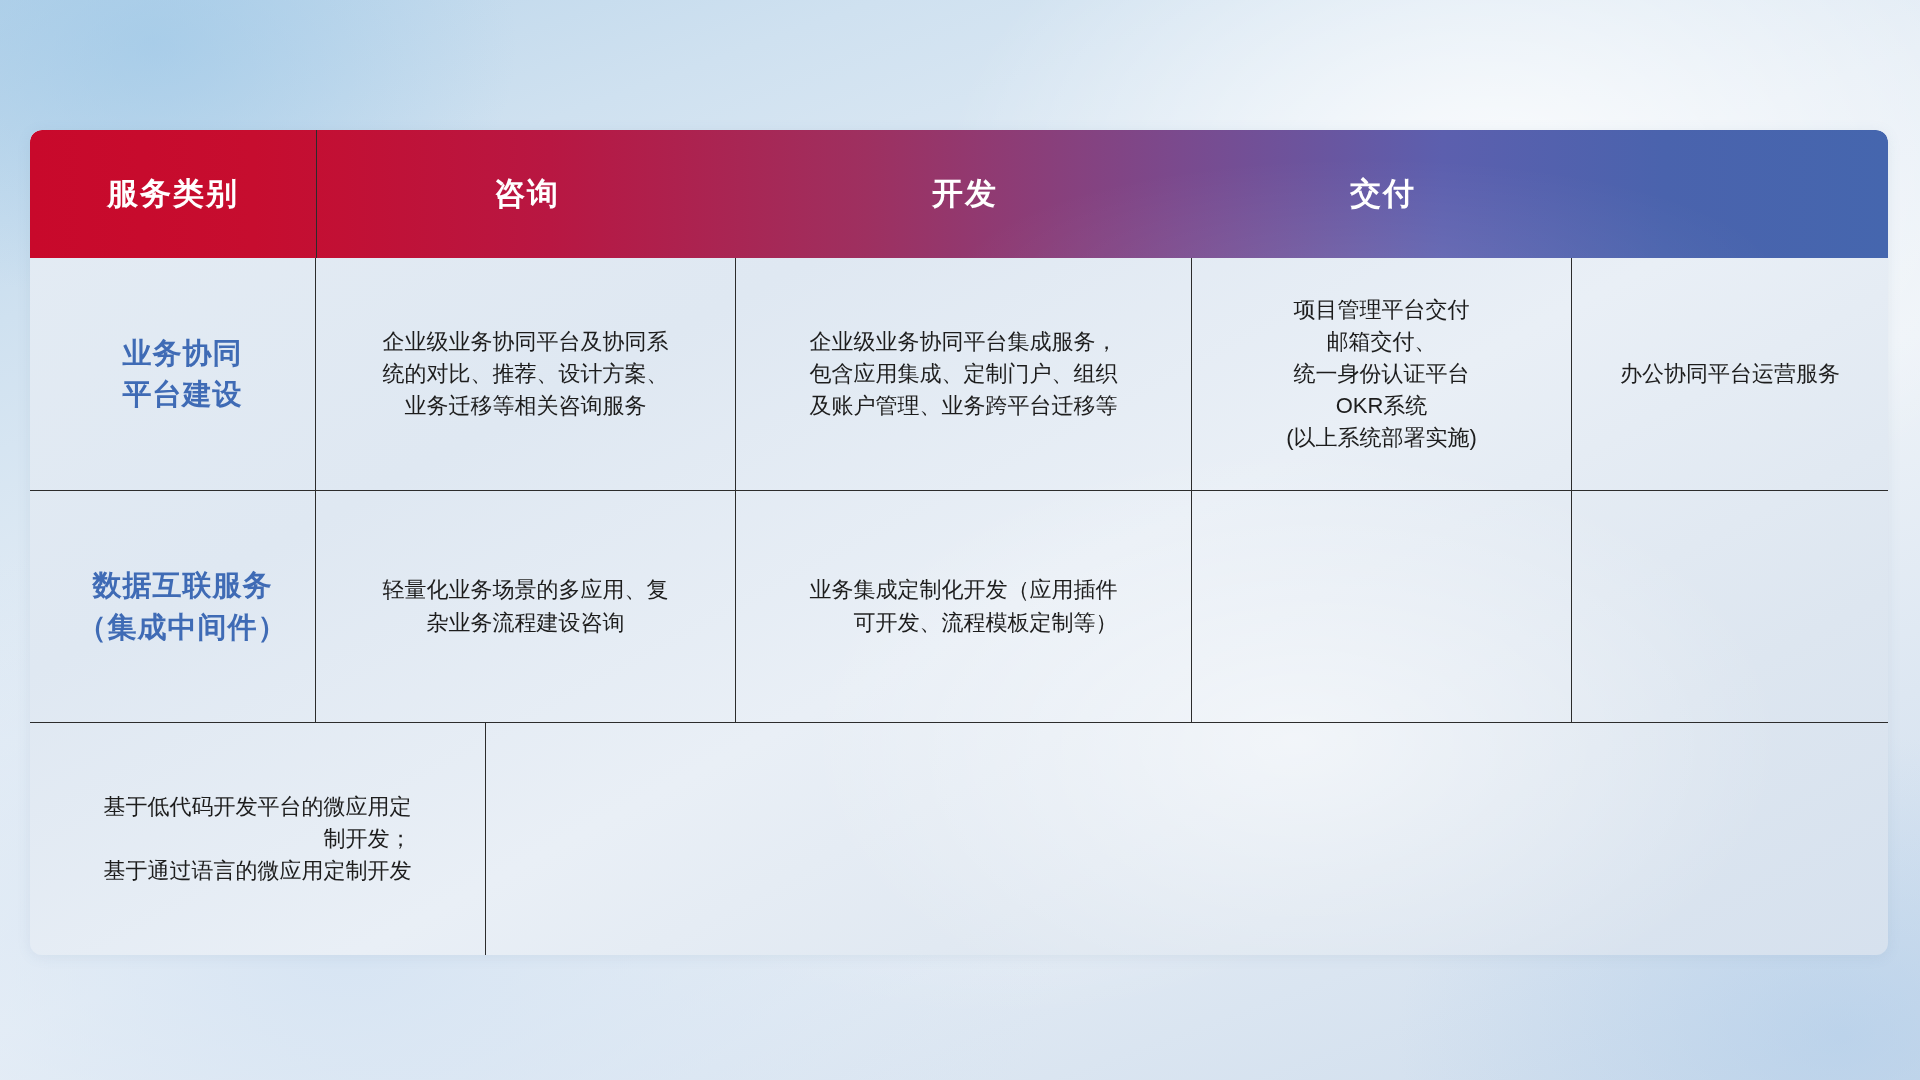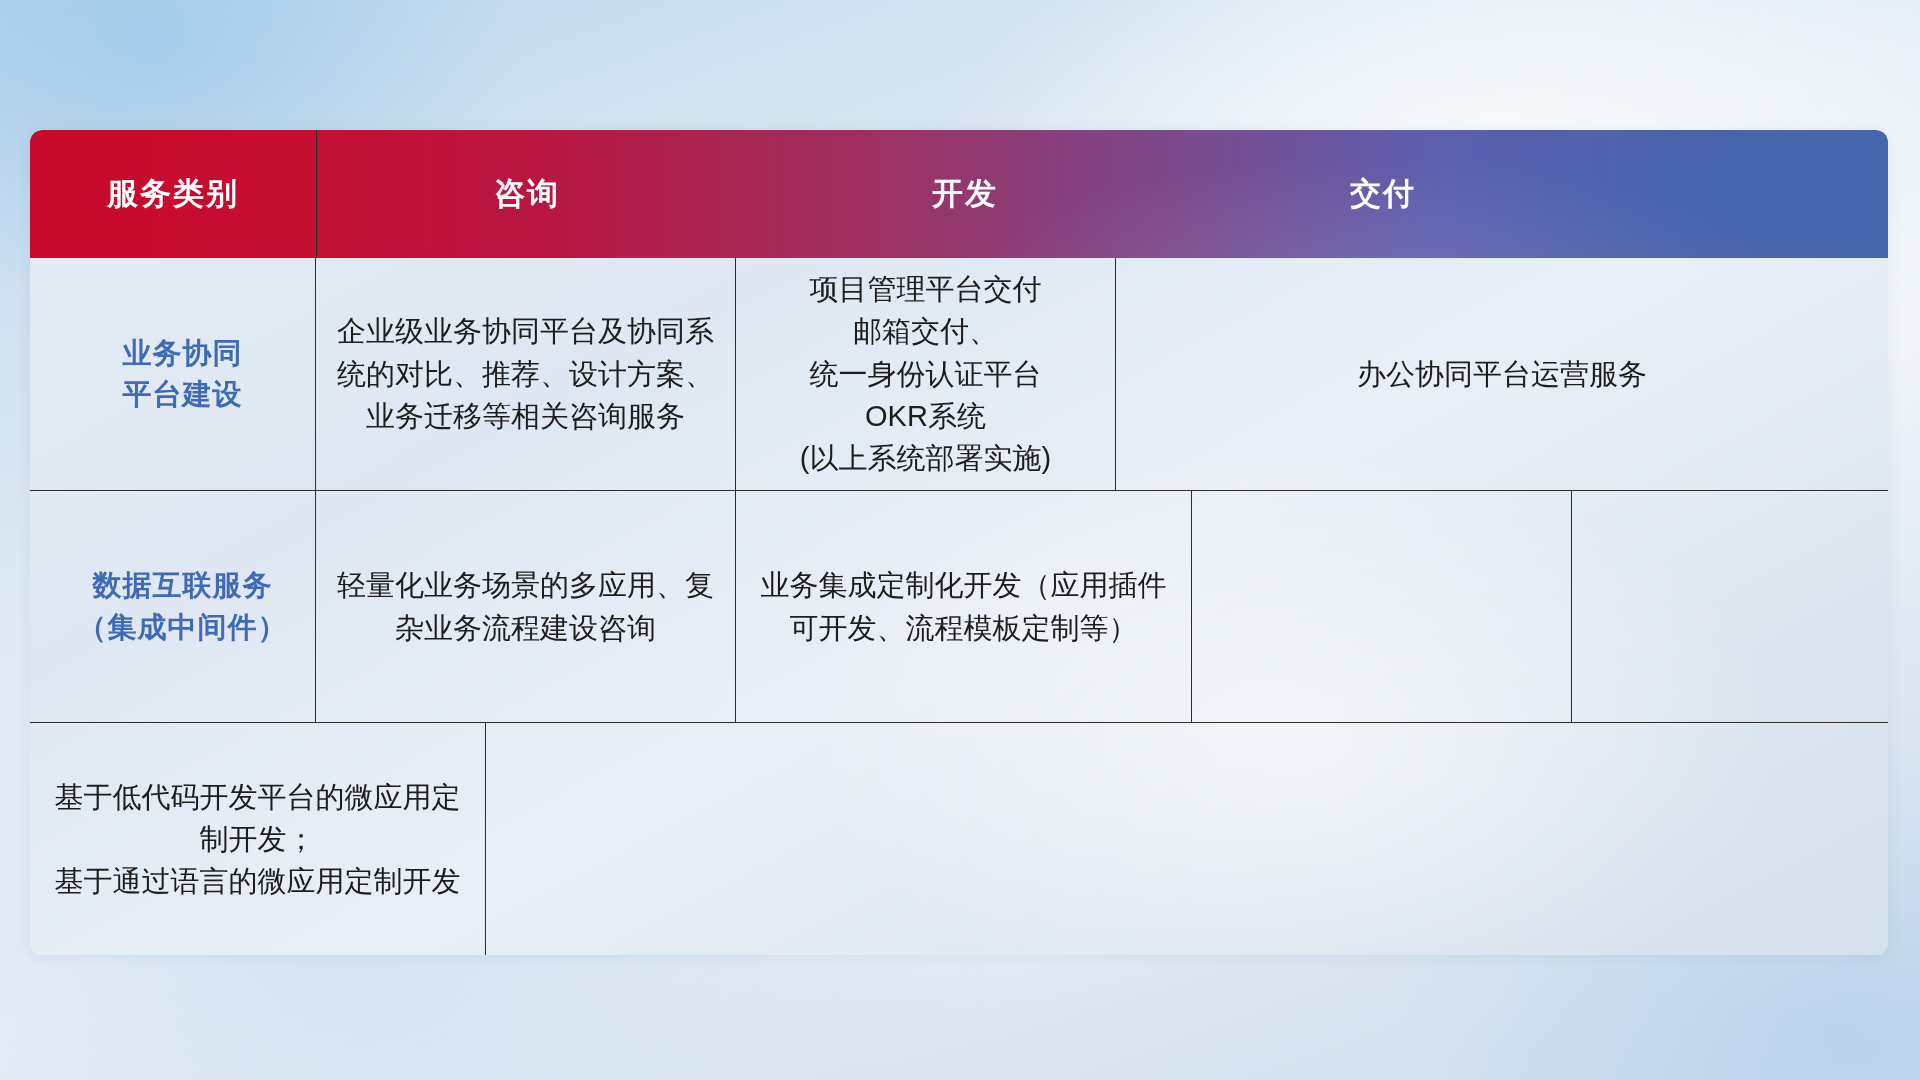--- a/index.html
+++ b/index.html
@@ -104,31 +104,31 @@
   }
   .t-row:last-child { border-bottom: none; }
 
   .td {
     display: flex;
     align-items: center;
     justify-content: center;
     box-sizing: border-box;
     padding: 8px 16px;
     border-right: 1.5px solid #2c2c2c;
-    font-size: 29px;
+    font-size: 22px;
     line-height: 1.46;
     color: #1d1d1d;
     text-align: center;
   }
   .td:last-child { border-right: none; }
 
   
   .c0 { width: 286px; flex: none; border-right: 1.5px solid #2c2c2c; }
   .c1 { width: 420px; flex: none; }
-  .c2 { width: 456px; flex: none; }
+  .c2 { width: 456px; flex: none; text-align: right; }
   .c3 { width: 380px; flex: none; }
   .c4 { flex: 1; }
 
   
   .cat {
     color: #3f6bb5;
     font-weight: 700;
     font-size: 29px;
     line-height: 1.42;
     letter-spacing: 1px;
@@ -155,20 +155,23 @@
     </div>
 
     <div class="t-body">
 
       <div class="t-row">
         <div class="td c0 cat cell-text">业务协同
 平台建设</div>
         <div class="td c1 cell-text">企业级业务协同平台及协同系
 统的对比、推荐、设计方案、
 业务迁移等相关咨询服务</div>
+        <div class="td c2 cell-text">企业级业务协同平台集成服务，
+包含应用集成、定制门户、组织
+及账户管理、业务跨平台迁移等</div>
         <div class="td c3 cell-text">项目管理平台交付
 邮箱交付、
 统一身份认证平台
 OKR系统
 (以上系统部署实施)</div>
         <div class="td c4 cell-text">办公协同平台运营服务</div>
       </div>
 
       <div class="t-row">
         <div class="td c0 cat cell-text">数据互联服务

